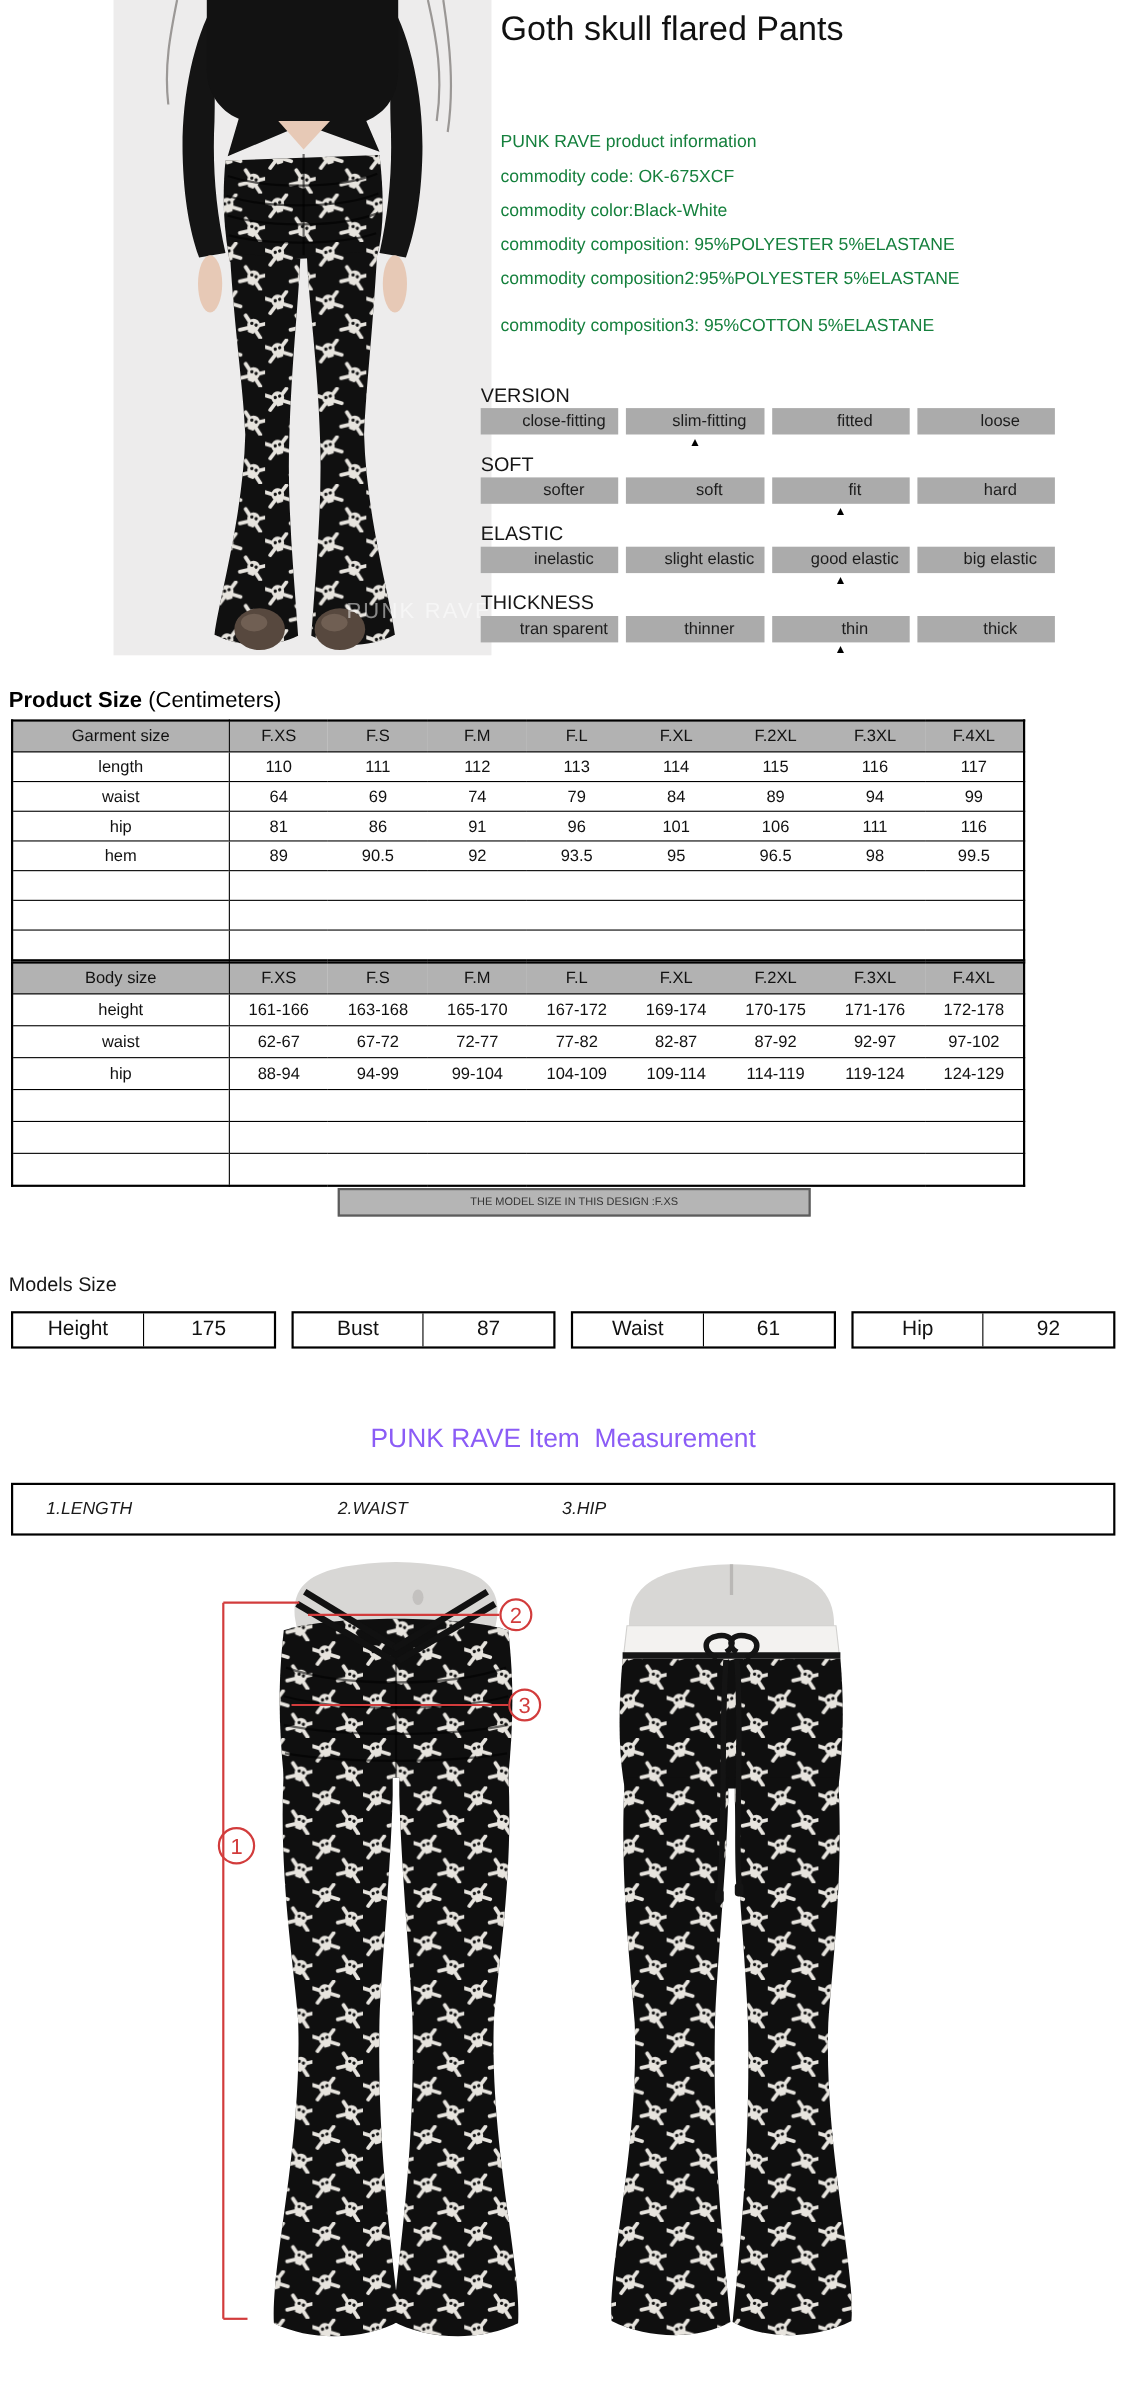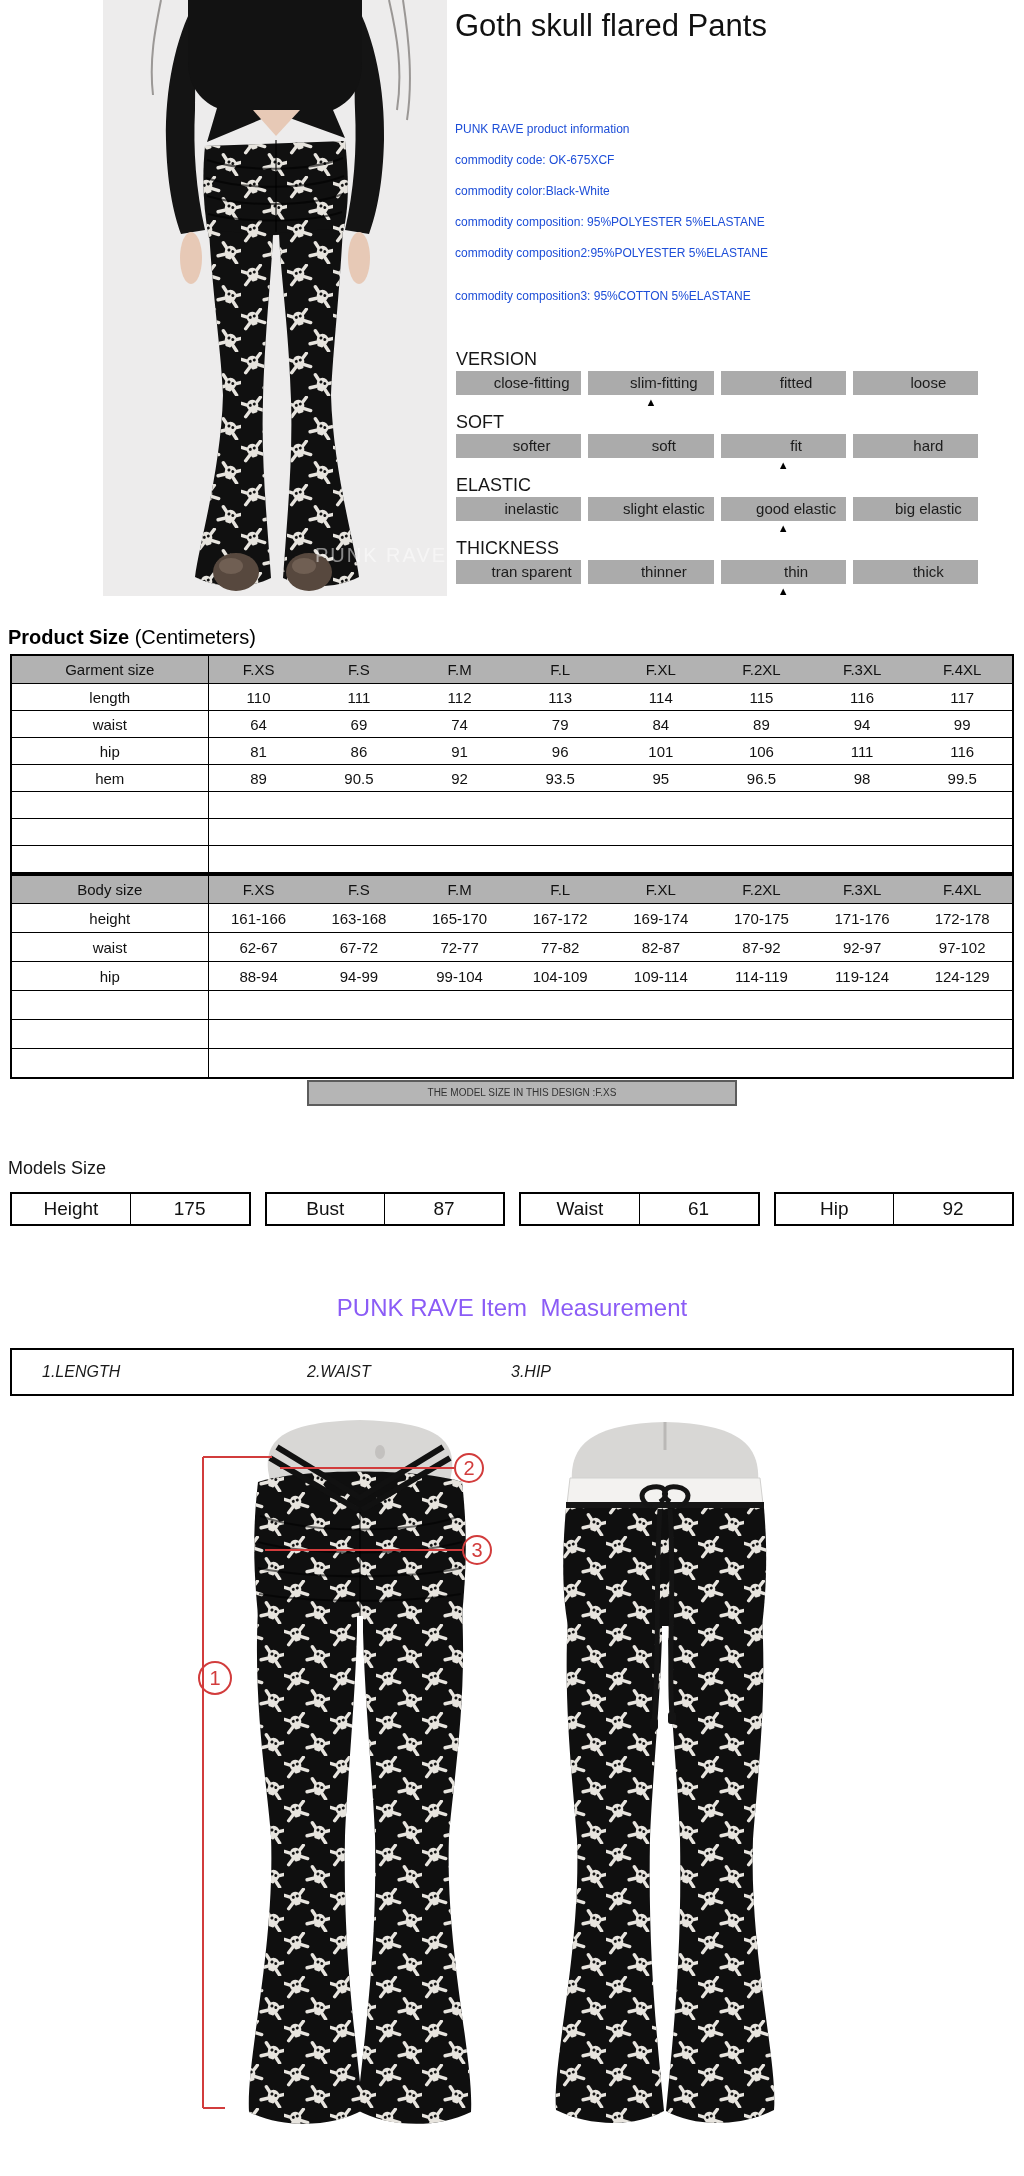--- a/index.html
+++ b/index.html
@@ -2,37 +2,37 @@
 <html><head>
 <meta charset="utf-8">
 <style>
   html,body{margin:0;padding:0;background:#fff;}
   #page{position:relative;width:1024px;height:2176px;background:#fff;overflow:hidden;
         font-family:"Liberation Sans",sans-serif;color:#1a1a1a;}
   .abs{position:absolute;}
 
   
   #title{left:455px;top:8px;font-size:31px;color:#111;}
-  #info{left:455px;top:114px;font-size:12px;color:#1d4ed8;}
+  #info{left:455px;top:114px;font-size:16px;color:#15803d;}
   #info .line{line-height:31px;white-space:pre;}
   #info .gap{margin-top:12px;}
 
   
-  #attrs{left:456px;top:349px;width:522px;}
+  #attrs{left:437px;top:349px;width:522px;}
   .attr-group{margin-bottom:3px;}
   .attr-title{font-size:18px;line-height:20px;margin-bottom:2px;color:#161616;}
   .attr-row{display:flex;gap:7px;}
   .attr-cell{flex:1;background:#ababab;text-align:center;font-size:15px;height:24px;line-height:24px;color:#1c1c1c;padding-left:26px;}
   .attr-arrows{display:flex;gap:7px;height:14px;}
   .arrow-slot{flex:1;text-align:center;font-size:11px;line-height:14px;color:#000;}
 
   
   #ps-heading{left:8px;top:626px;font-size:20px;color:#000;}
   #ps-heading .b{font-weight:bold;}
-  table.sizes{position:absolute;left:10px;width:1004px;border-collapse:collapse;table-layout:fixed;
+  table.sizes{position:absolute;left:10px;width:922px;border-collapse:collapse;table-layout:fixed;
               border:2px solid #000;font-size:15px;color:#111;}
   table.sizes th,table.sizes td{border-top:1px solid #000;font-weight:normal;padding:0;text-align:center;}
   table.sizes .lbl{border-right:1px solid #000;}
   table.sizes tr.hdr th{background:#b2b2b2;height:27px;font-size:15px;}
   #garment{top:654px;} #garment td{height:26px;}
   #bodytbl{top:874px;} #bodytbl td{height:28px;}
   col.first{width:197px;}
 
   #model-bar{left:307px;top:1080px;width:426px;height:22px;background:#b5b5b5;border:2px solid #5c5c5c;
              text-align:center;font-size:10px;line-height:22px;color:#333;}

